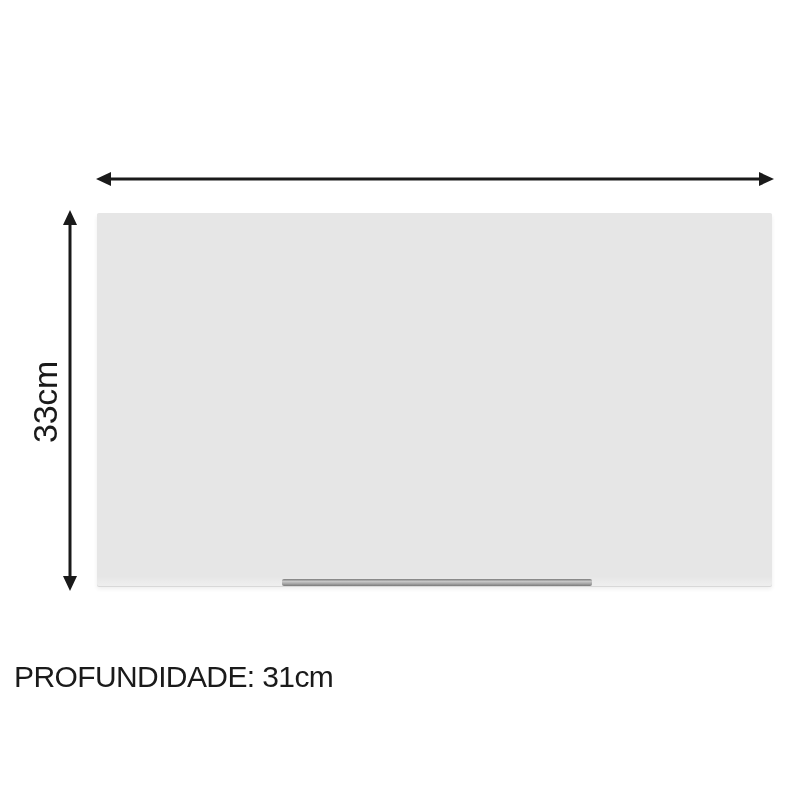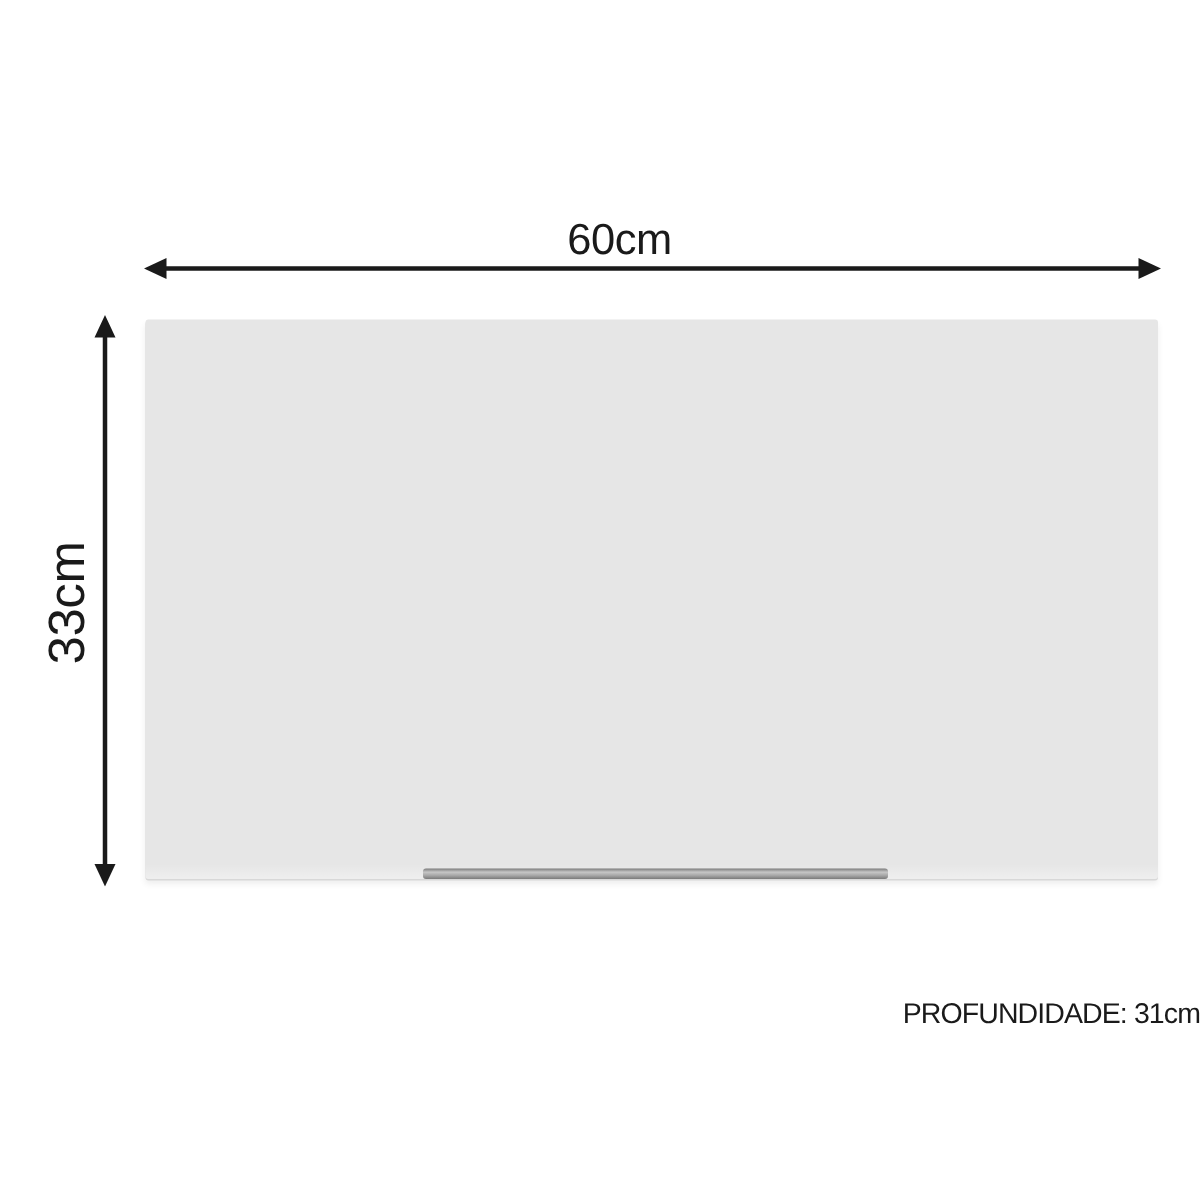--- a/index.html
+++ b/index.html
@@ -39,22 +39,22 @@
     top: 402px;
     font-size: 34px;
     line-height: 34px;
     transform: translate(-50%, -50%) rotate(-90deg);
     letter-spacing: -0.3px;
   }
   .depth-label {
     left: 14px;
     right: 0;
     top: 661px;
-    text-align: right;
-    font-size: 19px;
+    text-align: left;
+    font-size: 30px;
     line-height: 32px;
     letter-spacing: -0.6px;
   }
   .arrow-svg {
     position: absolute;
     color: var(--arrow, #1a1a1a);
     display: block;
   }
   .h-arrow {
     left: 96px;
@@ -99,21 +99,20 @@
       #a8a8a8 65%,
       var(--handle-dark, #7a7a7a) 100%
     );
   }
 </style>
 </head>
 <body style="--background: #ffffff; --arrow: #1a1a1a; --text: #1a1a1a; --cabinet-fill: #e6e6e6; --cabinet-edge: #d8d8d8; --handle-light: #c6c6c6; --handle-dark: #7a7a7a;">
 
 <div class="stage">
 
-  <div class="dim-label width-label">60cm</div>
 
   <svg class="arrow-svg h-arrow" width="678" height="18" viewBox="0 0 678 18">
     <line x1="13" y1="9" x2="665" y2="9" stroke="currentColor" stroke-width="3"></line>
     <polygon points="0,9 15,2 15,16" fill="currentColor"></polygon>
     <polygon points="678,9 663,2 663,16" fill="currentColor"></polygon>
   </svg>
 
   <div class="dim-label height-label">33cm</div>
 
   <svg class="arrow-svg v-arrow" width="18" height="381" viewBox="0 0 18 381">

